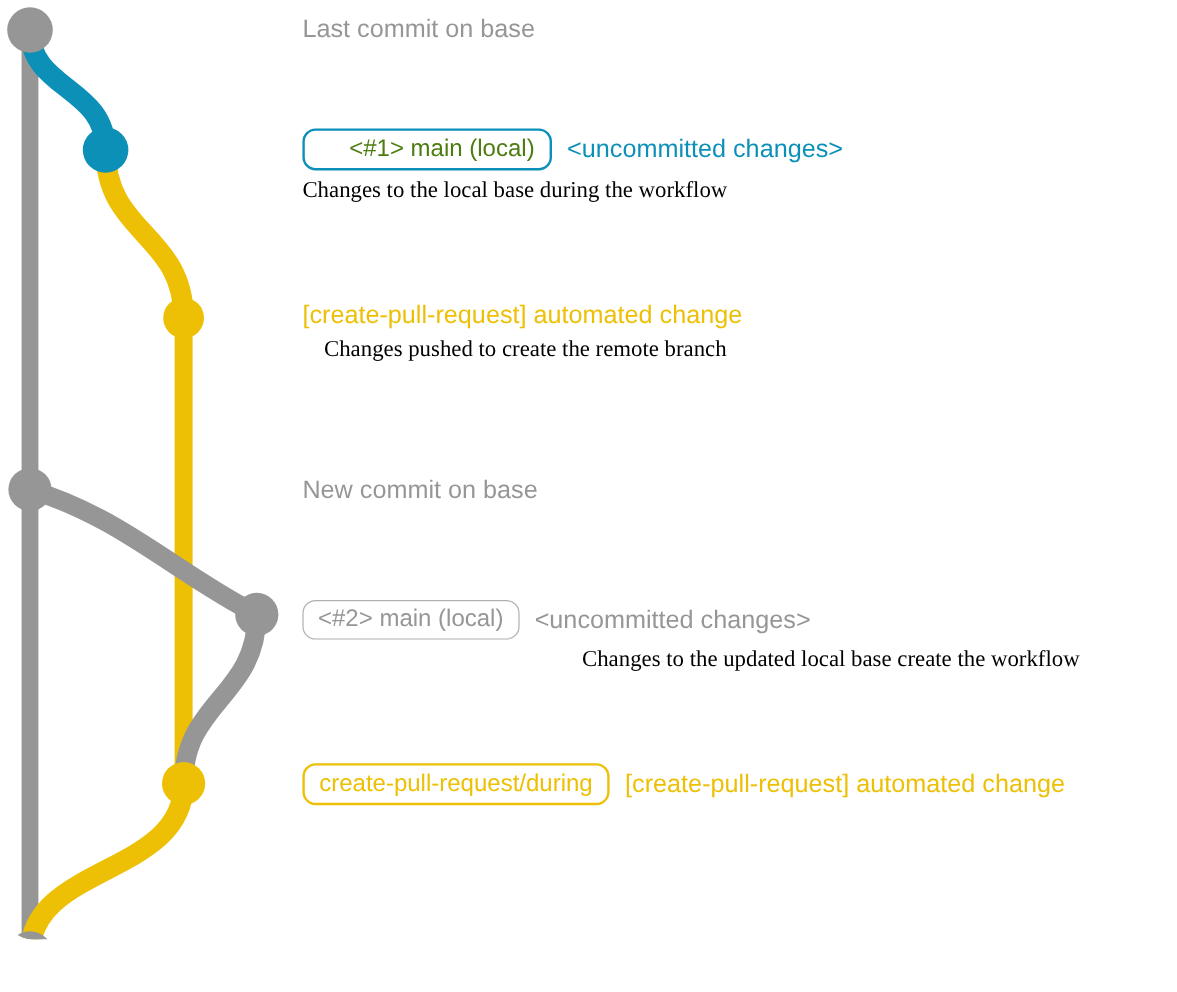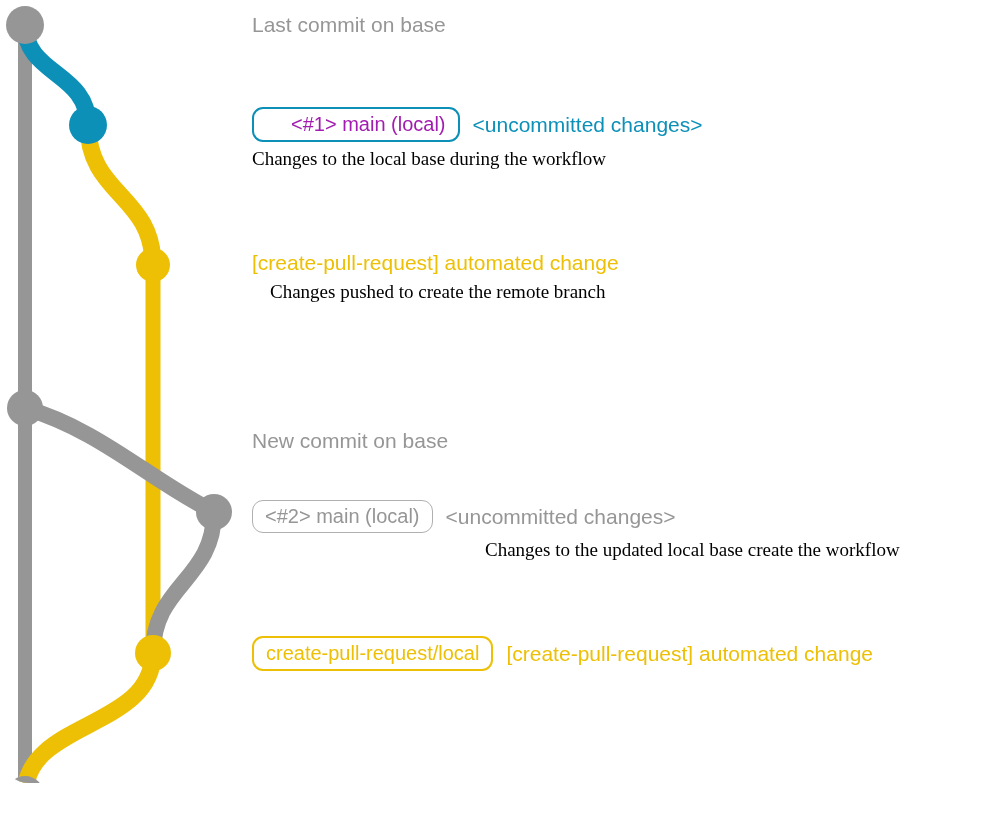--- a/index.html
+++ b/index.html
@@ -100,51 +100,51 @@
   </svg>
 
   <div class="row" style="top:12px;">
     <div class="row-head">
       <span class="headline" style="color:#969696;">Last commit on base</span>
     </div>
   </div>
 
   <div class="row" style="top:107px;">
     <div class="row-head">
-      <span class="pill" style="color:#a21caf; border-color:#0d90b8;padding-left:37px;">&lt;#1&gt; main (local)</span>
+      <span class="pill" style="color:#4d7c0f; border-color:#0d90b8;padding-left:37px;">&lt;#1&gt; main (local)</span>
       <span class="gap"></span>
       <span class="headline" style="color:#0d90b8;">&lt;uncommitted changes&gt;</span>
     </div>
     <div class="subtext" style="">Changes to the local base during the workflow</div>
   </div>
 
   <div class="row" style="top:250px;">
     <div class="row-head">
       <span class="headline" style="color:#edc005;">[create-pull-request] automated change</span>
     </div>
     <div class="subtext" style="margin-left:18px;">Changes pushed to create the remote branch</div>
   </div>
 
   <div class="row" style="top:396px;">
     <div class="row-head">
-      <span class="headline" style="color:#969696;margin-top:32px;">New commit on base</span>
+      <span class="headline" style="color:#969696;">New commit on base</span>
     </div>
   </div>
 
   <div class="row" style="top:500px;">
     <div class="row-head">
       <span class="pill pill-thin" style="color:#969696; border-color:#b0b0b0;">&lt;#2&gt; main (local)</span>
       <span class="gap"></span>
       <span class="headline" style="color:#969696;">&lt;uncommitted changes&gt;</span>
     </div>
     <div class="subtext" style="margin-left:233px;">Changes to the updated local base create the workflow</div>
   </div>
 
   <div class="row" style="top:636px;">
     <div class="row-head">
-      <span class="pill" style="color:#edc005; border-color:#edc005;">create-pull-request/local</span>
+      <span class="pill" style="color:#edc005; border-color:#edc005;">create-pull-request/during</span>
       <span class="gap"></span>
       <span class="headline" style="color:#edc005;">[create-pull-request] automated change</span>
     </div>
   </div>
 
 
 </div>
 
 </body></html>

